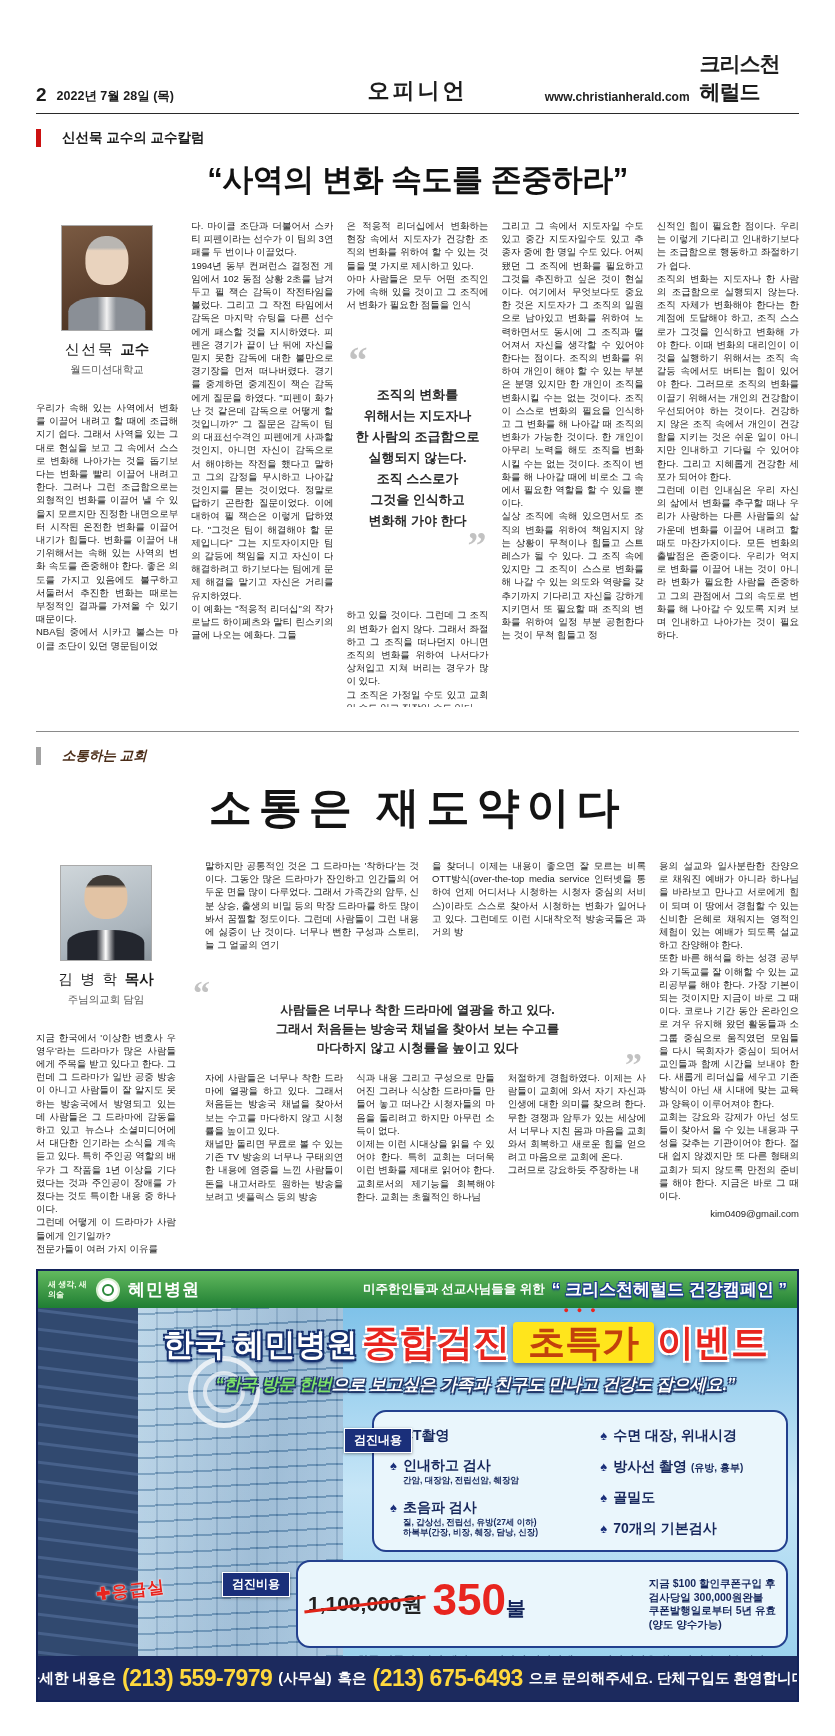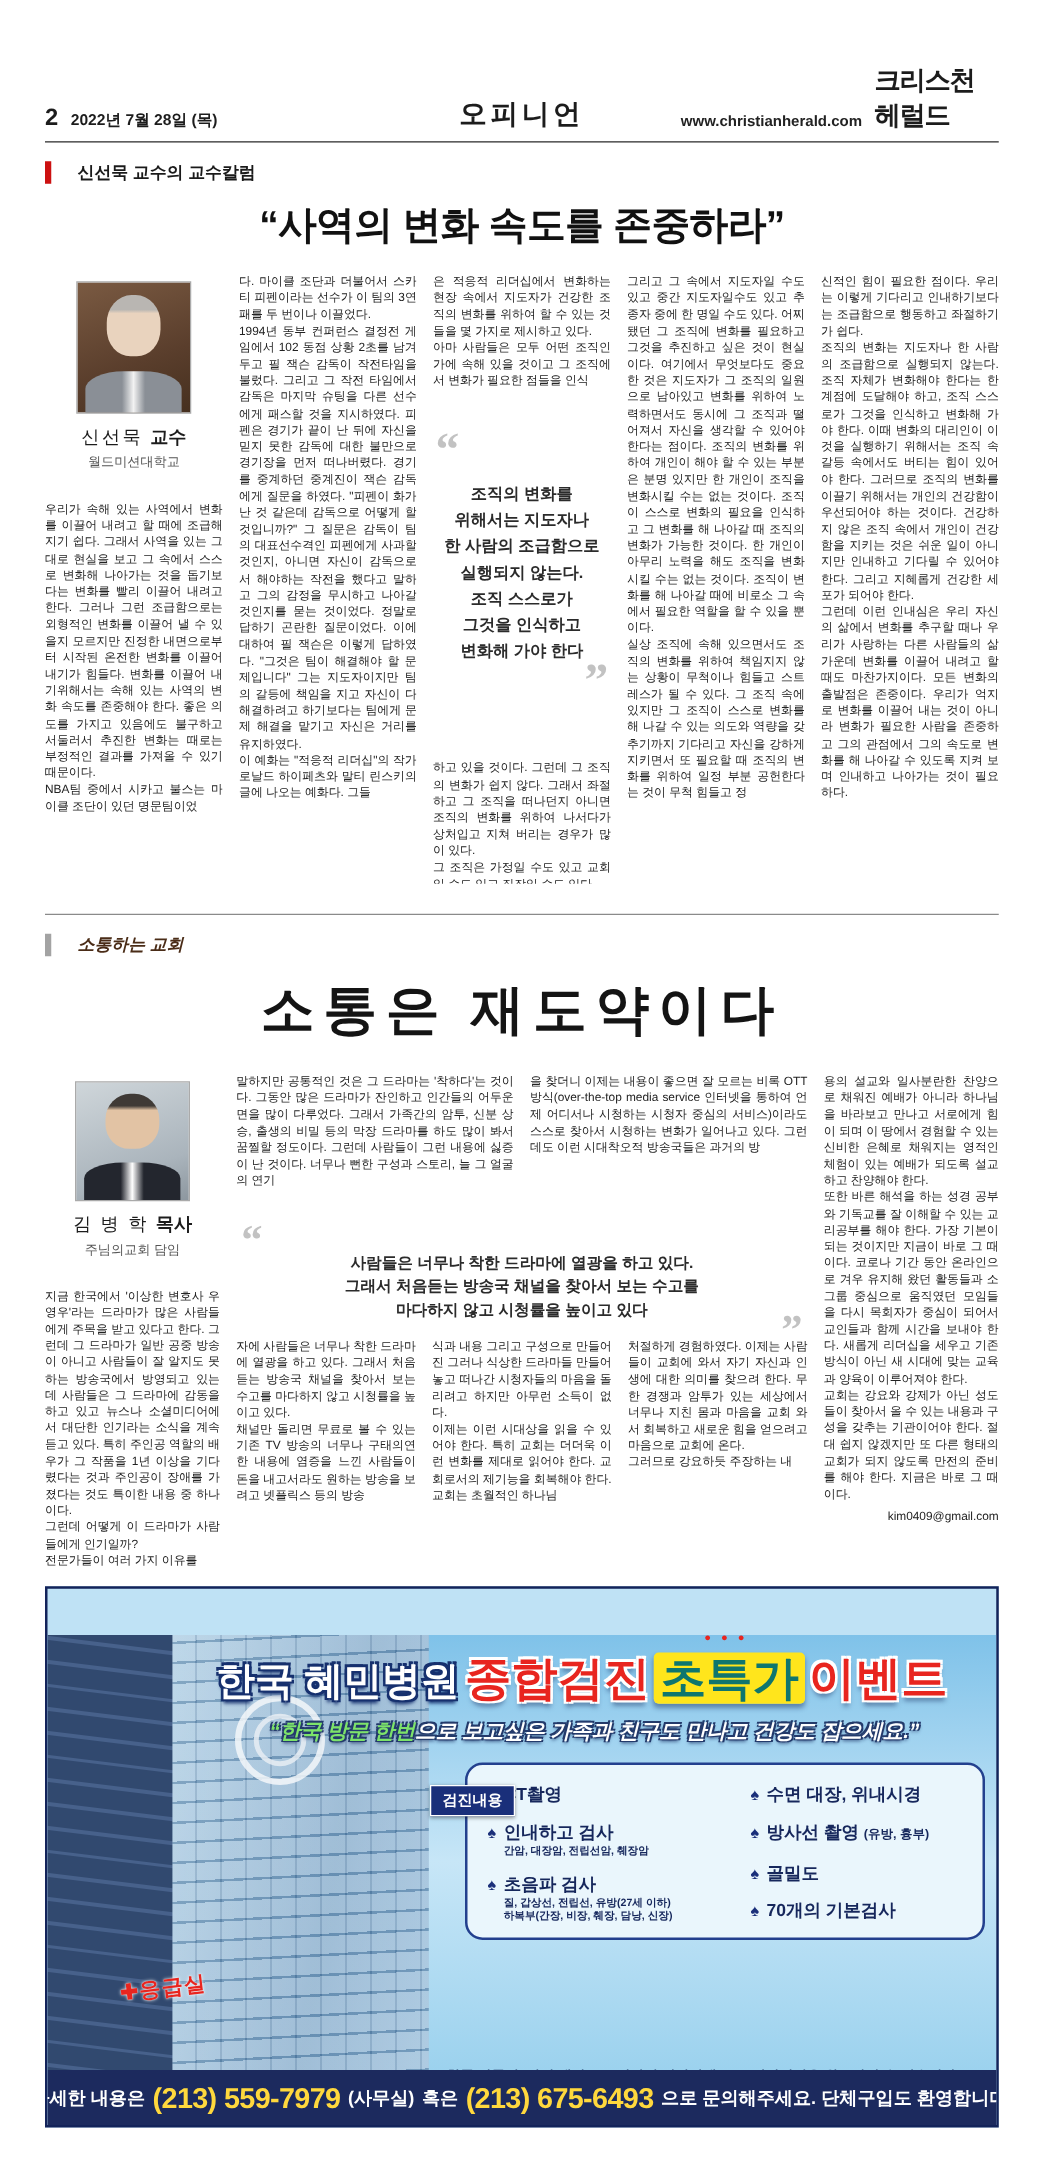--- a/index.html
+++ b/index.html
@@ -54,21 +54,21 @@
   .pq1 .qc { display:block; text-align:right; font-size:38px; height:20px; margin-top:14px; }
 
   .divider { border:0; border-top:1px solid #8a8a8a; margin-top:24px; }
 
   
   .headline2 { text-align:center; font-family:"Liberation Serif", serif; font-size:43px; font-weight:bold;
     letter-spacing:7px; margin-top:14px; color:#141414; }
   .a2-cols { display:flex; gap:13px; margin-top:22px; height:396px; overflow:hidden; }
   .a2-side { width:140px; flex:none; display:flex; flex-direction:column; overflow:hidden; }
   .a2-mid { flex:1; display:flex; flex-direction:column; overflow:hidden; }
-  .a2-row { display:flex; gap:13px; overflow:hidden; }
+  .a2-row { display:flex; gap:13px; overflow:hidden;margin-left:16px; }
   .a2-row.top { height:128px; }
   .a2-row.bot { flex:1; }
   .a2-row .c { flex:1; overflow:hidden; }
   .pq2 { height:84px; padding:6px 4px; font-size:12.5px; line-height:19px; white-space:pre-line; display:flex; align-items:center; }
   .pq2 .qo { font-size:34px; align-self:flex-start; margin-right:6px; }
   .pq2 .qc { font-size:34px; align-self:flex-end; margin-left:6px; }
   .pq2 .pq2-text { flex:1; }
   .a2-col5 { position:relative; }
   .email { text-align:right; font-size:9.5px; color:#222; margin-top:6px; }
 
@@ -97,21 +97,21 @@
   .bldg-seal::after { content:""; position:absolute; inset:10px; border:4px solid #e8eef4; border-radius:50%; }
   .er-sign { position:absolute; left:58px; bottom:54px; color:#e8251f; font-weight:900; font-size:17px;
     transform:rotate(-7deg); text-shadow:0 0 3px rgba(255,255,255,.9), 0 0 1px #fff; letter-spacing:1px; }
 
   .ad-title { position:absolute; left:100px; right:4px; top:10px; text-align:center; white-space:nowrap; }
   .ad-t1 { font-size:31px; font-weight:900; color:#fff;
     text-shadow:-2px -2px 0 #16306e,2px -2px 0 #16306e,-2px 2px 0 #16306e,2px 2px 0 #16306e,0 3px 3px #16306e; }
   .ad-t2, .ad-t4 { font-size:37px; font-weight:900; color:#e8251f;
     text-shadow:-2px -2px 0 #fff,2px -2px 0 #fff,-2px 2px 0 #fff,2px 2px 0 #fff,0 4px 4px rgba(20,40,90,.55); }
   .ad-t3wrap { position:relative; display:inline-block; margin:0 3px; }
-  .ad-t3 { font-size:37px; font-weight:900; color:#0f766e; background:#ffe51c; padding:0 5px; border-radius:4px;
+  .ad-t3 { font-size:37px; font-weight:900; color:#c2410c; background:#ffe51c; padding:0 15px; border-radius:4px;
     box-shadow:0 3px 4px rgba(20,40,90,.45); }
   .ad-dots { position:absolute; top:-13px; left:50%; transform:translateX(-50%); color:#e8251f; font-size:9px; letter-spacing:8px; white-space:nowrap; }
   .ad-sub { position:absolute; left:120px; right:4px; top:66px; text-align:center; font-weight:900; font-style:italic;
     font-size:16.5px; white-space:nowrap; color:#fff;
     text-shadow:-1.5px -1.5px 0 #233a6b,1.5px -1.5px 0 #233a6b,-1.5px 1.5px 0 #233a6b,1.5px 1.5px 0 #233a6b,0 2px 3px #233a6b; }
   .ad-sub .grn { color:#7de36a; }
 
   .ad-panel { position:absolute; right:9px; background:#eaf6fc; border:2px solid #23408e; border-radius:14px; }
   .panel-items { left:334px; top:102px; height:142px; padding:8px 8px 6px 16px; display:flex; gap:6px; }
   .panel-price { left:258px; top:252px; height:88px; padding:6px 10px; display:flex; align-items:center; gap:10px; }
@@ -242,20 +242,29 @@
         <div class="btxt">용의 설교와 일사분란한 찬양으로 채워진 예배가 아니라 하나님을 바라보고 만나고 서로에게 힘이 되며 이 땅에서 경험할 수 있는 신비한 은혜로 채워지는 영적인 체험이 있는 예배가 되도록 설교하고 찬양해야 한다.
   또한 바른 해석을 하는 성경 공부와 기독교를 잘 이해할 수 있는 교리공부를 해야 한다. 가장 기본이 되는 것이지만 지금이 바로 그 때이다. 코로나 기간 동안 온라인으로 겨우 유지해 왔던 활동들과 소그룹 중심으로 움직였던 모임들을 다시 목회자가 중심이 되어서 교인들과 함께 시간을 보내야 한다. 새롭게 리더십을 세우고 기존 방식이 아닌 새 시대에 맞는 교육과 양육이 이루어져야 한다.
   교회는 강요와 강제가 아닌 성도들이 찾아서 올 수 있는 내용과 구성을 갖추는 기관이어야 한다. 절대 쉽지 않겠지만 또 다른 형태의 교회가 되지 않도록 만전의 준비를 해야 한다. 지금은 바로 그 때이다.</div>
         <div class="email">kim0409@gmail.com</div>
       </div>
     </div>
   </div>
 </div>
 
 <div class="ad">
+  <div class="ad-green">
+    <div class="ad-tag">새 생각, 새 의술</div>
+    <div class="ad-logo"></div>
+    <div class="ad-hosp">혜민병원</div>
+    <div class="ad-camp">
+      <span class="ad-camp-prefix">미주한인들과 선교사님들을 위한</span>
+      <span class="ad-camp-title">“ 크리스천헤럴드 건강캠페인 ”</span>
+    </div>
+  </div>
 
   <div class="ad-sky">
     <div class="bldg">
       <div class="twr-a"></div>
       <div class="twr-b"></div>
       <div class="bldg-seal"></div>
       <div class="er-sign">✚응급실</div>
     </div>
 
     <div class="ad-title">
@@ -304,20 +313,29 @@
           <span class="pi-spade">♠</span>
           <div class="pi-title">골밀도</div>
         </div>
         <div class="pi">
           <span class="pi-spade">♠</span>
           <div class="pi-title">70개의 기본검사</div>
         </div>
       </div>
     </div>
 
+    <div class="ad-panel panel-price">
+      <div class="badge b-price">검진비용</div>
+      <span class="price-orig">1,100,000원</span>
+      <span class="price-new"><span>350</span><span class="price-unit">불</span></span>
+      <span class="price-note">지금 $100 할인쿠폰구입 후
+검사당일 300,000원완불
+쿠폰발행일로부터 5년 유효
+(양도 양수가능)</span>
+    </div>
 
     <div class="visit-note">한국 방문시, 사전 예약으로 반나절 시간안에 모든 건강검진을 완료하실 수 있습니다.</div>
   </div>
 
   <div class="ad-contact">
     <span class="ct-txt">자세한 내용은</span>
     <span class="ct-phone">(213) 559-7979</span>
     <span class="ct-txt">(사무실)</span>
     <span class="ct-txt">혹은</span>
     <span class="ct-phone">(213) 675-6493</span>

